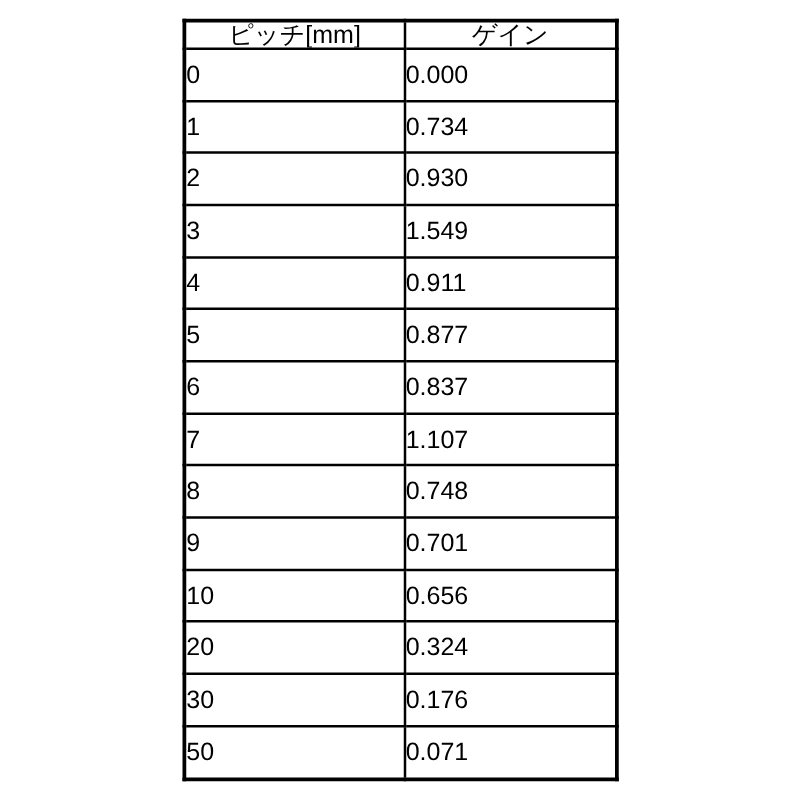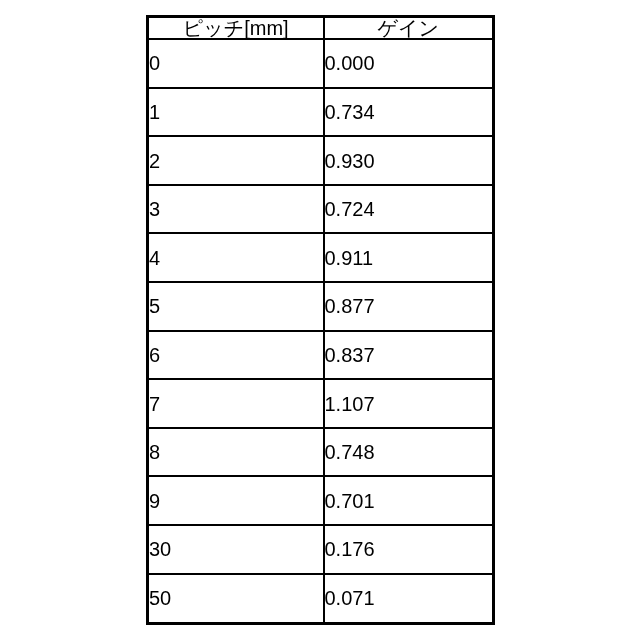--- a/index.html
+++ b/index.html
@@ -65,21 +65,21 @@
         <tr>
           <td>1</td>
           <td>0.734</td>
         </tr>
         <tr>
           <td>2</td>
           <td>0.930</td>
         </tr>
         <tr>
           <td>3</td>
-          <td>0.724</td>
+          <td>1.549</td>
         </tr>
         <tr>
           <td>4</td>
           <td>0.911</td>
         </tr>
         <tr>
           <td>5</td>
           <td>0.877</td>
         </tr>
         <tr>
@@ -92,20 +92,28 @@
         </tr>
         <tr>
           <td>8</td>
           <td>0.748</td>
         </tr>
         <tr>
           <td>9</td>
           <td>0.701</td>
         </tr>
         <tr>
+          <td>10</td>
+          <td>0.656</td>
+        </tr>
+        <tr>
+          <td>20</td>
+          <td>0.324</td>
+        </tr>
+        <tr>
           <td>30</td>
           <td>0.176</td>
         </tr>
         <tr>
           <td>50</td>
           <td>0.071</td>
         </tr>
       </tbody>
   </table>
 </div>

